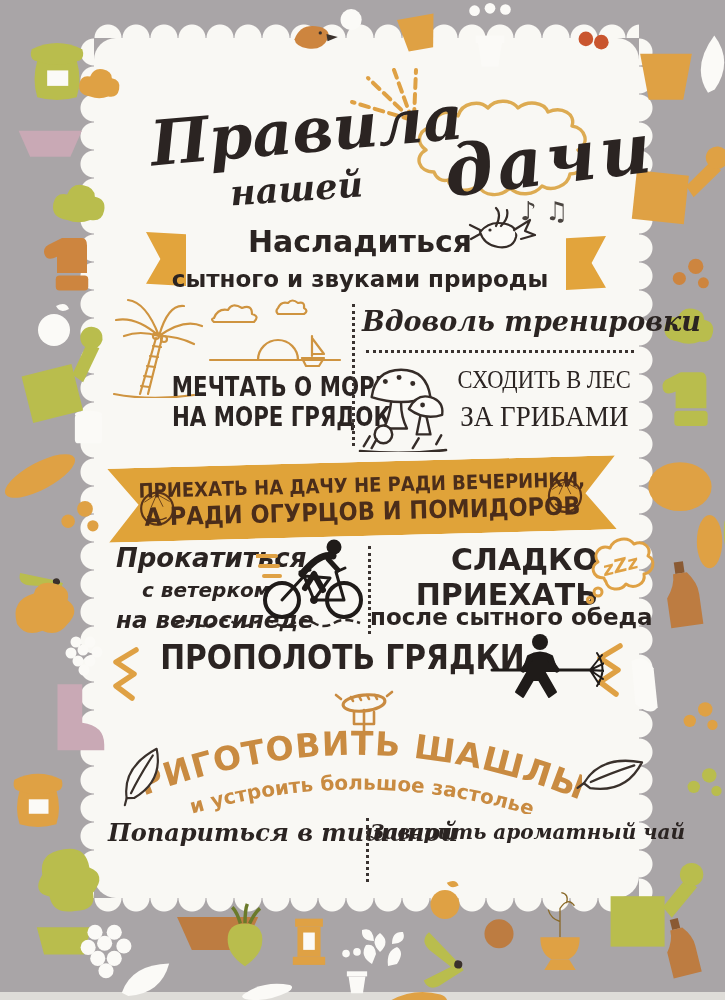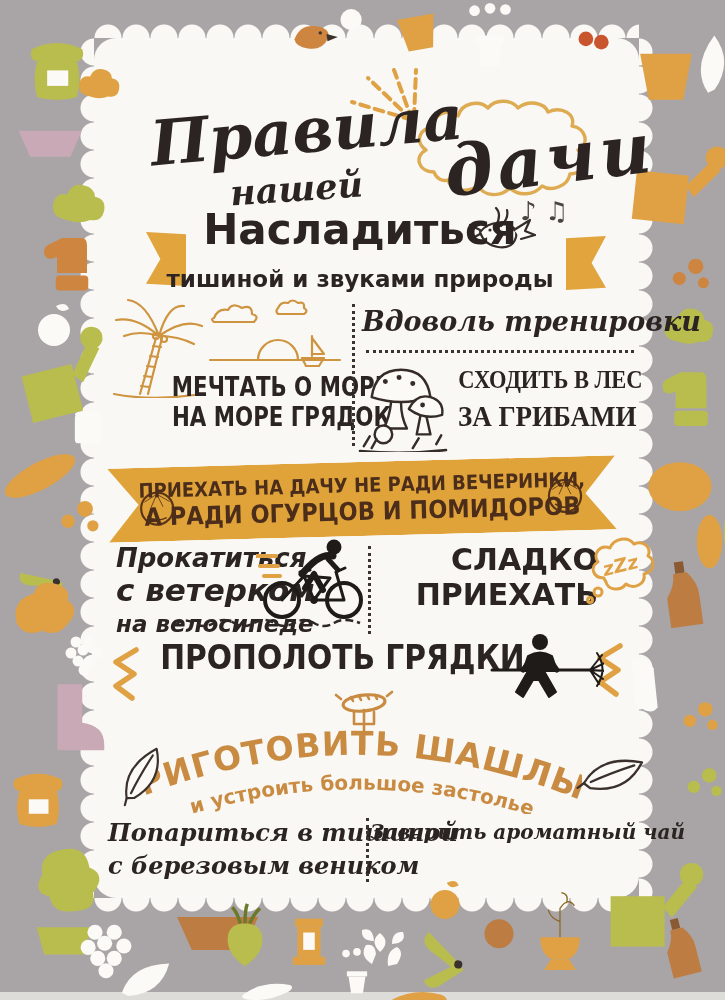--- a/index.html
+++ b/index.html
@@ -17,21 +17,21 @@
     background:radial-gradient(circle at 16px 14px,#f9f8f4 13px,rgba(0,0,0,0) 14px);background-size:16px 28px;background-repeat:repeat-y;}
   .sc-right{left:639px;top:38px;bottom:102px;width:16px;
     background:radial-gradient(circle at 0px 14px,#f9f8f4 13px,rgba(0,0,0,0) 14px);background-size:16px 28px;background-repeat:repeat-y;}
   .bottom-strip{left:0;top:992px;width:725px;height:8px;background:#dedcd8;}
   
   .doodle{position:absolute;z-index:3;}
   .content{position:absolute;inset:0;z-index:5;}
   
   .script{font-family:"DejaVu Serif",serif;font-style:italic;font-weight:bold;}
   .heavy{font-weight:bold;}
-  .serifcaps{font-family:"Liberation Serif",serif;font-weight:bold;}
+  .serifcaps{font-family:"Liberation Serif",serif;font-weight:normal;}
   .cond{display:inline-block;transform:scaleX(.82);transform-origin:center;}
   .cond9{display:inline-block;transform:scaleX(.9);transform-origin:center;}
   .center{text-align:center;}
   .title-word{font-family:"DejaVu Serif",serif;font-style:italic;font-weight:bold;color:#2b2422;white-space:nowrap;}
   .vdots{width:0;border-left:3.5px dotted #3a3330;}
   .hdots{height:0;border-top:3.5px dotted #3a3330;}
   .flag{position:absolute;width:40px;height:54px;background:#e2a43c;}
   .flag-l{clip-path:polygon(0 0,100% 4%,100% 100%,0 96%,36% 50%);}
   .flag-r{clip-path:polygon(0 4%,100% 0,64% 50%,100% 96%,0 100%);}
   .banner{position:absolute;left:108px;top:462px;width:508px;height:74px;background:#e0a339;
@@ -411,22 +411,22 @@
     <div class="flag flag-l" style="left:146px;top:232px"></div>
     <div class="flag flag-r" style="left:566px;top:236px"></div>
     <svg class="abs" style="left:466px;top:204px" width="80" height="52" viewBox="0 0 80 52">
       <g stroke="#352c28" stroke-width="2.2" stroke-linecap="round" stroke-linejoin="round">
         <path fill="#fbfaf7" d="M14,28 q10,-12 26,-8 q12,3 10,13 q-3,12 -18,10 q-14,-2 -18,-15 Z"></path>
         <path fill="#fbfaf7" d="M48,26 l16,-10 -5,11 10,4 -14,4"></path>
         <path fill="none" d="M14,26 l-10,-5 M14,30 l-9,5 M30,22 q6,-12 0,-18 M35,22 q8,-8 6,-16"></path>
         <circle cx="24" cy="26" r="1.6" fill="#352c28" stroke="none"></circle>
       </g>
     </svg>
-    <div class="abs center heavy nowrap" style="left:165px;top:205px;width:390px;font-size:42px">Насладиться</div>
-    <div class="abs center heavy nowrap" style="left:165px;top:266px;width:390px;font-size:23px">тишиной и звуками природы</div>
+    <div class="abs center heavy nowrap" style="left:165px;top:224px;width:390px;font-size:30px">Насладиться</div>
+    <div class="abs center heavy nowrap" style="left:165px;top:266px;width:390px;font-size:23px">сытного и звуками природы</div>
 
     <svg class="abs" style="left:110px;top:296px" width="235" height="102" viewBox="0 0 235 102">
       <g stroke="#cf9440" stroke-width="2.2" fill="none" stroke-linecap="round" stroke-linejoin="round">
         <path d="M30,98 L46,42 M38,98 L52,42"></path>
         <path d="M31,90 l8,1 M34,80 l8,1 M37,70 l8,1 M40,60 l8,1 M43,50 l8,1"></path>
         <path d="M49,40 Q26,20 6,24 M49,40 Q36,6 18,4 M49,40 Q58,8 74,10 M49,40 Q74,22 92,30 M49,40 Q68,40 84,48 M49,40 Q30,34 14,40"></path>
         <circle cx="46" cy="40" r="3"></circle>
           <circle cx="54" cy="43" r="3"></circle>
         <path d="M4,98 Q40,105 84,99"></path>
         <path d="M104,22 q4,-10 14,-8 q4,-8 14,-2 q10,-4 10,6 q8,2 2,8 l-40,0 q-4,-3 0,-4 Z"></path>
@@ -468,21 +468,21 @@
         </svg>
       <svg class="abs tomato" style="right:24px;top:8px" width="54" height="54" viewBox="0 0 64 64">
           <use href="#d-tomato"></use>
         </svg>
       <div class="heavy center"><span class="cond9 nowrap" style="font-size:20px">ПРИЕХАТЬ НА ДАЧУ НЕ РАДИ ВЕЧЕРИНКИ,</span></div>
       <div class="heavy center"><span class="cond9 nowrap" style="font-size:25px">А РАДИ ОГУРЦОВ И ПОМИДОРОВ</span></div>
     </div>
 
     <div class="abs center" style="left:116px;top:544px;width:180px;font-style:italic;font-weight:bold;line-height:28px">
       <span class="nowrap" style="font-size:26px">Прокатиться</span><br>
-      <span class="nowrap" style="font-size:31px">с ветерком</span><br>
+      <span class="nowrap" style="font-size:20px">с ветерком</span><br>
       <span class="nowrap" style="font-size:23px">на велосипеде</span>
     </div>
     <svg class="abs" style="left:256px;top:536px" width="112" height="88" viewBox="0 0 112 88">
       <g stroke="#1f1b19" fill="none" stroke-linecap="round" stroke-linejoin="round">
         <path d="M0,20 h20 M4,30 h18 M8,40 h16" stroke="#dfa144" stroke-width="4"></path>
         <circle cx="26" cy="64" r="17" stroke-width="4"></circle>
           <circle cx="88" cy="64" r="17" stroke-width="4"></circle>
         <path d="M26,64 L48,40 L74,42 M48,40 L58,64 L88,64 M58,64 L74,42 M88,64 L80,36 M80,36 l9,-4 M44,36 l10,-2" stroke-width="3"></path>
         <circle cx="58" cy="64" r="3.5" fill="#1f1b19"></circle>
         <circle cx="78" cy="11" r="7.5" fill="#1f1b19" stroke="none"></circle>
@@ -500,20 +500,21 @@
       <div class="heavy nowrap" style="font-size:30px;text-align:right">ПРИЕХАТЬ</div>
     </div>
     <svg class="abs" style="left:584px;top:534px" width="72" height="70" viewBox="0 0 72 70">
       <g stroke="#dfa144" stroke-width="3" fill="none" stroke-linejoin="round">
         <path d="M20,44 C8,44 6,32 14,28 C8,20 16,10 26,14 C30,4 44,2 50,10 C60,6 68,14 64,22 C72,26 70,38 60,40 C62,50 50,56 42,50 C36,58 24,56 22,48 C21,46 20,45 20,44 Z"></path>
         <circle cx="14" cy="58" r="4"></circle>
           <circle cx="6" cy="66" r="2.5"></circle>
       </g>
       <text x="37" y="38" text-anchor="middle" transform="rotate(-14 37 34)" style="font:italic bold 19px 'DejaVu Sans',sans-serif;fill:#dfa144">zZz</text>
     </svg>
+    <div class="abs center heavy nowrap" style="left:370px;top:604px;width:272px;font-size:23px">после сытного обеда</div>
 
     <svg class="abs" style="left:112px;top:646px" width="28" height="56" viewBox="0 0 28 56">
         <polyline points="24,4 4,16 22,28 4,40 20,52" fill="none" stroke="#dfa144" stroke-width="5.5" stroke-linejoin="round" stroke-linecap="round"></polyline>
       </svg>
     <svg class="abs" style="left:596px;top:642px" width="28" height="56" viewBox="0 0 28 56">
         <polyline points="24,4 4,16 22,28 4,40 20,52" fill="none" stroke="#dfa144" stroke-width="5.5" stroke-linejoin="round" stroke-linecap="round"></polyline>
       </svg>
     <div class="abs center" style="left:140px;top:638px;width:352px">
       <div class="heavy"><span class="cond9 nowrap" style="font-size:33px">ПРОПОЛОТЬ ГРЯДКИ</span></div>
     </div>
@@ -549,21 +550,20 @@
       </svg>
     <svg class="abs" style="left:582px;top:744px;width:62px;height:62px;transform:rotate(24deg)" viewBox="0 0 64 64">
         <g stroke="#3a312c" stroke-width="2.4" stroke-linecap="round" stroke-linejoin="round">
           <path fill="#fbfaf7" d="M8,52 Q12,18 54,8 Q52,44 16,54 Z"></path>
           <path d="M14,48 Q28,32 48,14 M8,52 l-4,7" fill="none"></path>
         </g>
       </svg>
 
     <div class="abs center script" style="left:108px;top:816px;width:258px;font-size:24px;line-height:33px">
       <span class="nowrap">Попариться в тишиной</span><br>
-      <span class="nowrap">с березовым веником</span>
     </div>
     <div class="abs vdots" style="left:366px;top:818px;height:64px"></div>
     <div class="abs center script" style="left:370px;top:816px;width:272px;font-size:20px;line-height:33px">
       <span class="nowrap">Заварить ароматный чай</span><br>
     </div>
 
   </div>
 </div>
 
 </body></html>

